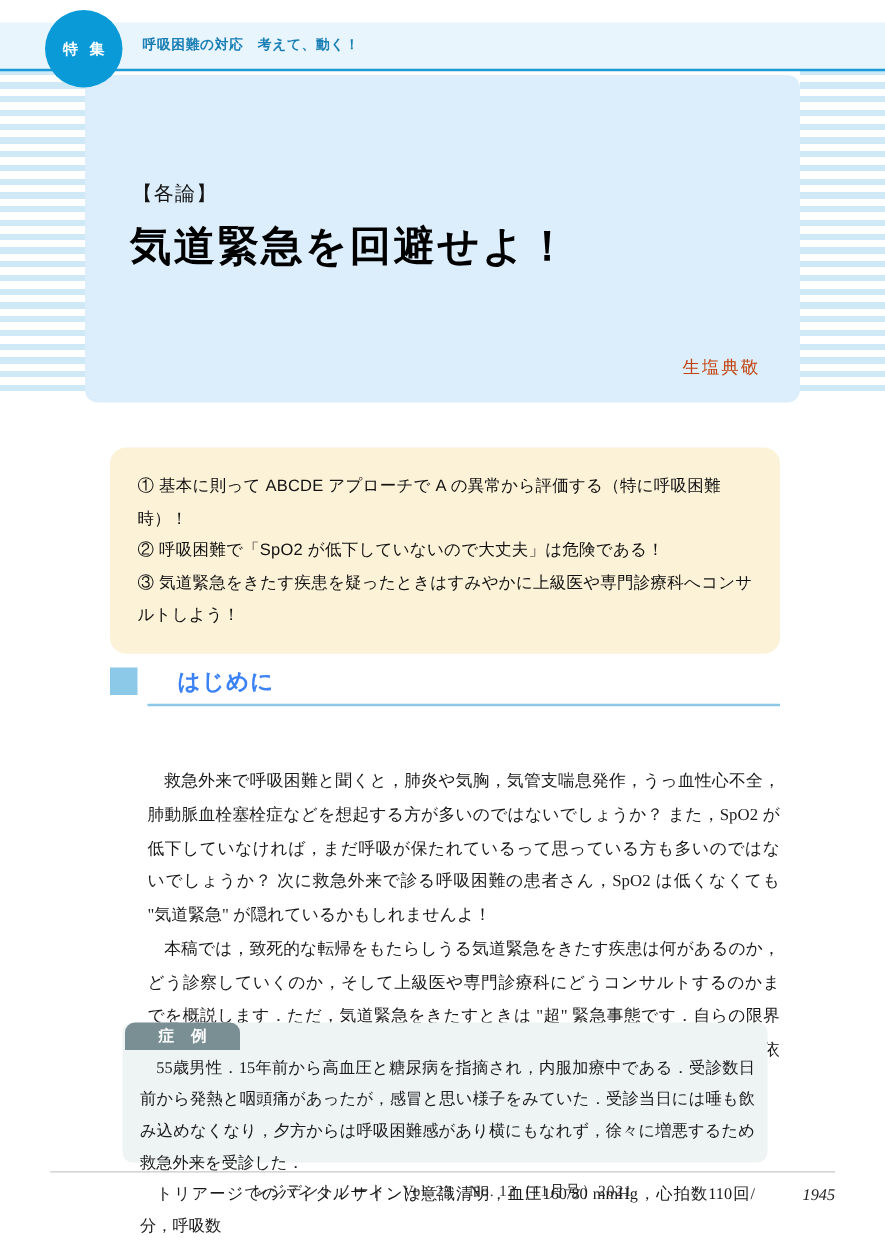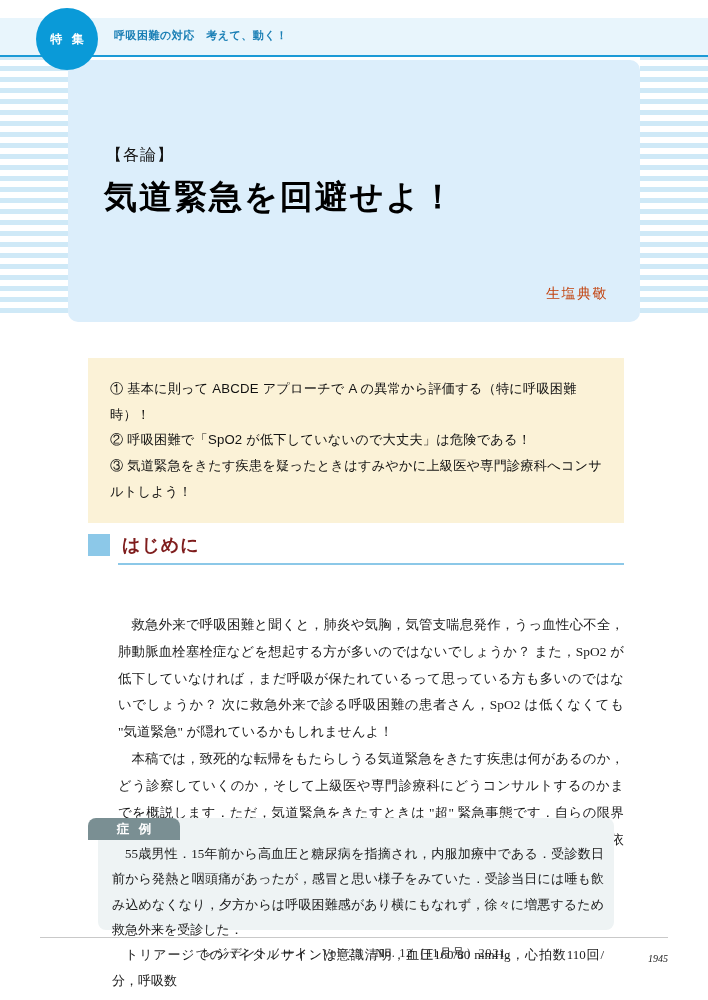--- a/index.html
+++ b/index.html
@@ -129,20 +129,21 @@
   
   .points-box {
     position: absolute;
     top: 358px;
     left: 88px;
     width: 536px;
     padding: 18px 22px 18px 22px;
     background: #fbf2d7;
     box-sizing: border-box;
     z-index: 2;
+    border-radius: 13px;
   }
   .point-item {
     font-family: "Liberation Sans", sans-serif;
     font-size: 13.2px;
     color: #111111;
     line-height: 1.95;
     letter-spacing: 0.2px;
   }
 
   
@@ -159,23 +160,24 @@
     height: 22px;
     background: #8cc8e8;
     vertical-align: middle;
     margin-right: 12px;
   }
   .section-head .label {
     display: inline-block;
     font-family: Liberation Mono, monospace;
     font-size: 18px;
     font-weight: bold;
-    color: #7f1d1d;
+    color: #3b82f6;
     vertical-align: middle;
     letter-spacing: 1px;
+    margin-left: 20px;
   }
   .section-rule {
     position: absolute;
     top: 563px;
     left: 118px;
     width: 506px;
     height: 1.5px;
     background: #8cc8e8;
     z-index: 2;
   }
@@ -204,27 +206,27 @@
     width: 516px;
     height: 112px;
     background: #eef3f4;
     border-radius: 8px;
     z-index: 2;
     box-sizing: border-box;
   }
   .case-tab {
     position: absolute;
     top: 818px;
-    left: 88px;
+    left: 100px;
     width: 92px;
     height: 22px;
     background: #7a8f93;
     border-radius: 8px 8px 0 0;
     color: #ffffff;
-    font-family: Liberation Sans, sans-serif;
+    font-family: Liberation Mono, monospace;
     font-size: 12.5px;
     font-weight: bold;
     letter-spacing: 3px;
     display: flex;
     align-items: center;
     justify-content: center;
     z-index: 3;
     box-sizing: border-box;
     padding-left: 3px;
   }
@@ -263,21 +265,21 @@
     color: #333333;
     letter-spacing: 0.6px;
     z-index: 2;
   }
   .footer-page {
     position: absolute;
     bottom: 36px;
     right: 40px;
     font-family: "Liberation Serif", serif;
     font-style: italic;
-    font-size: 10px;
+    font-size: 13px;
     color: #222222;
     z-index: 2;
   }
 </style>
 </head>
 <body>
 
 <div class="stripes left"></div>
 <div class="stripes right"></div>
 

